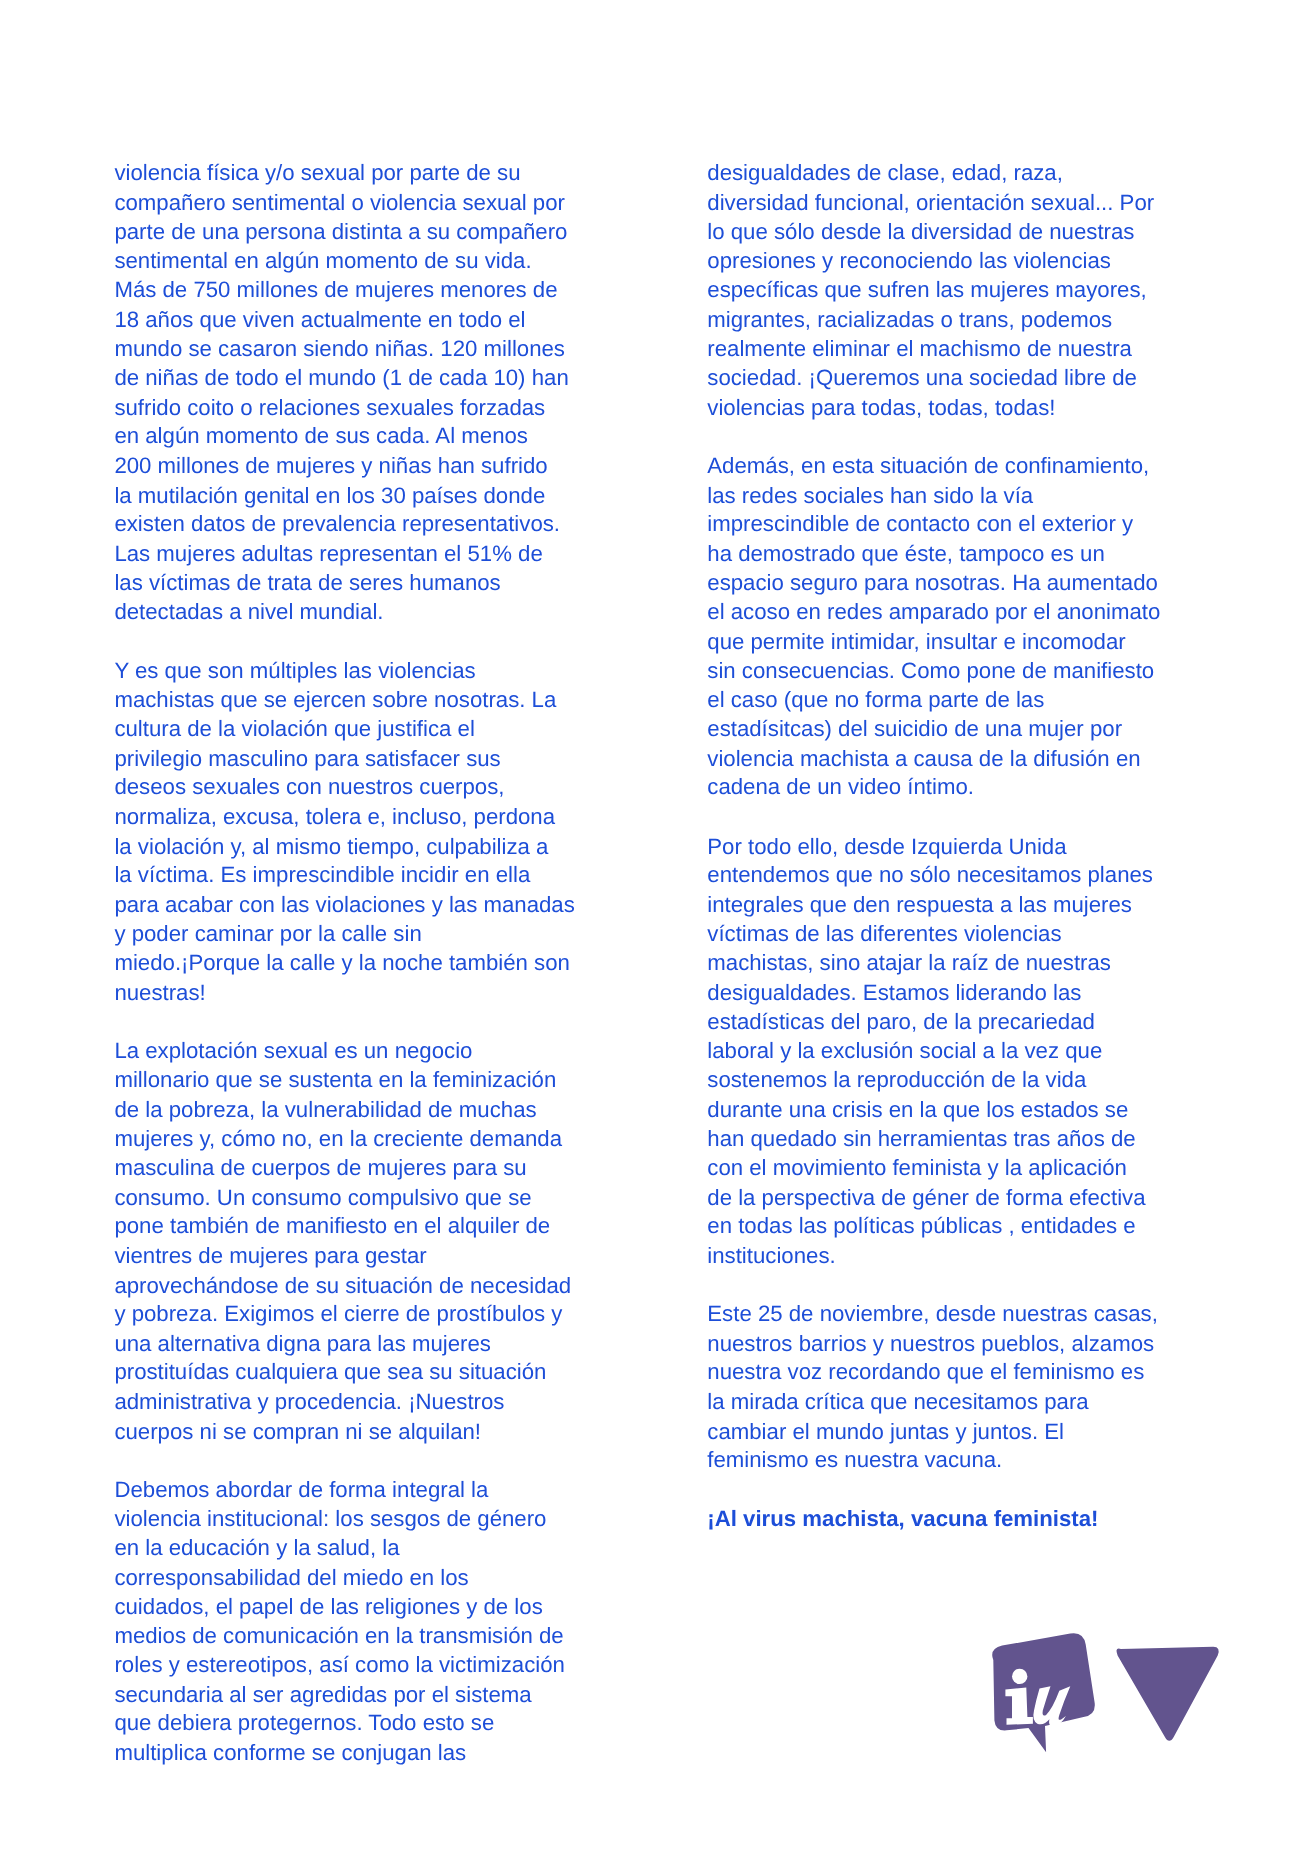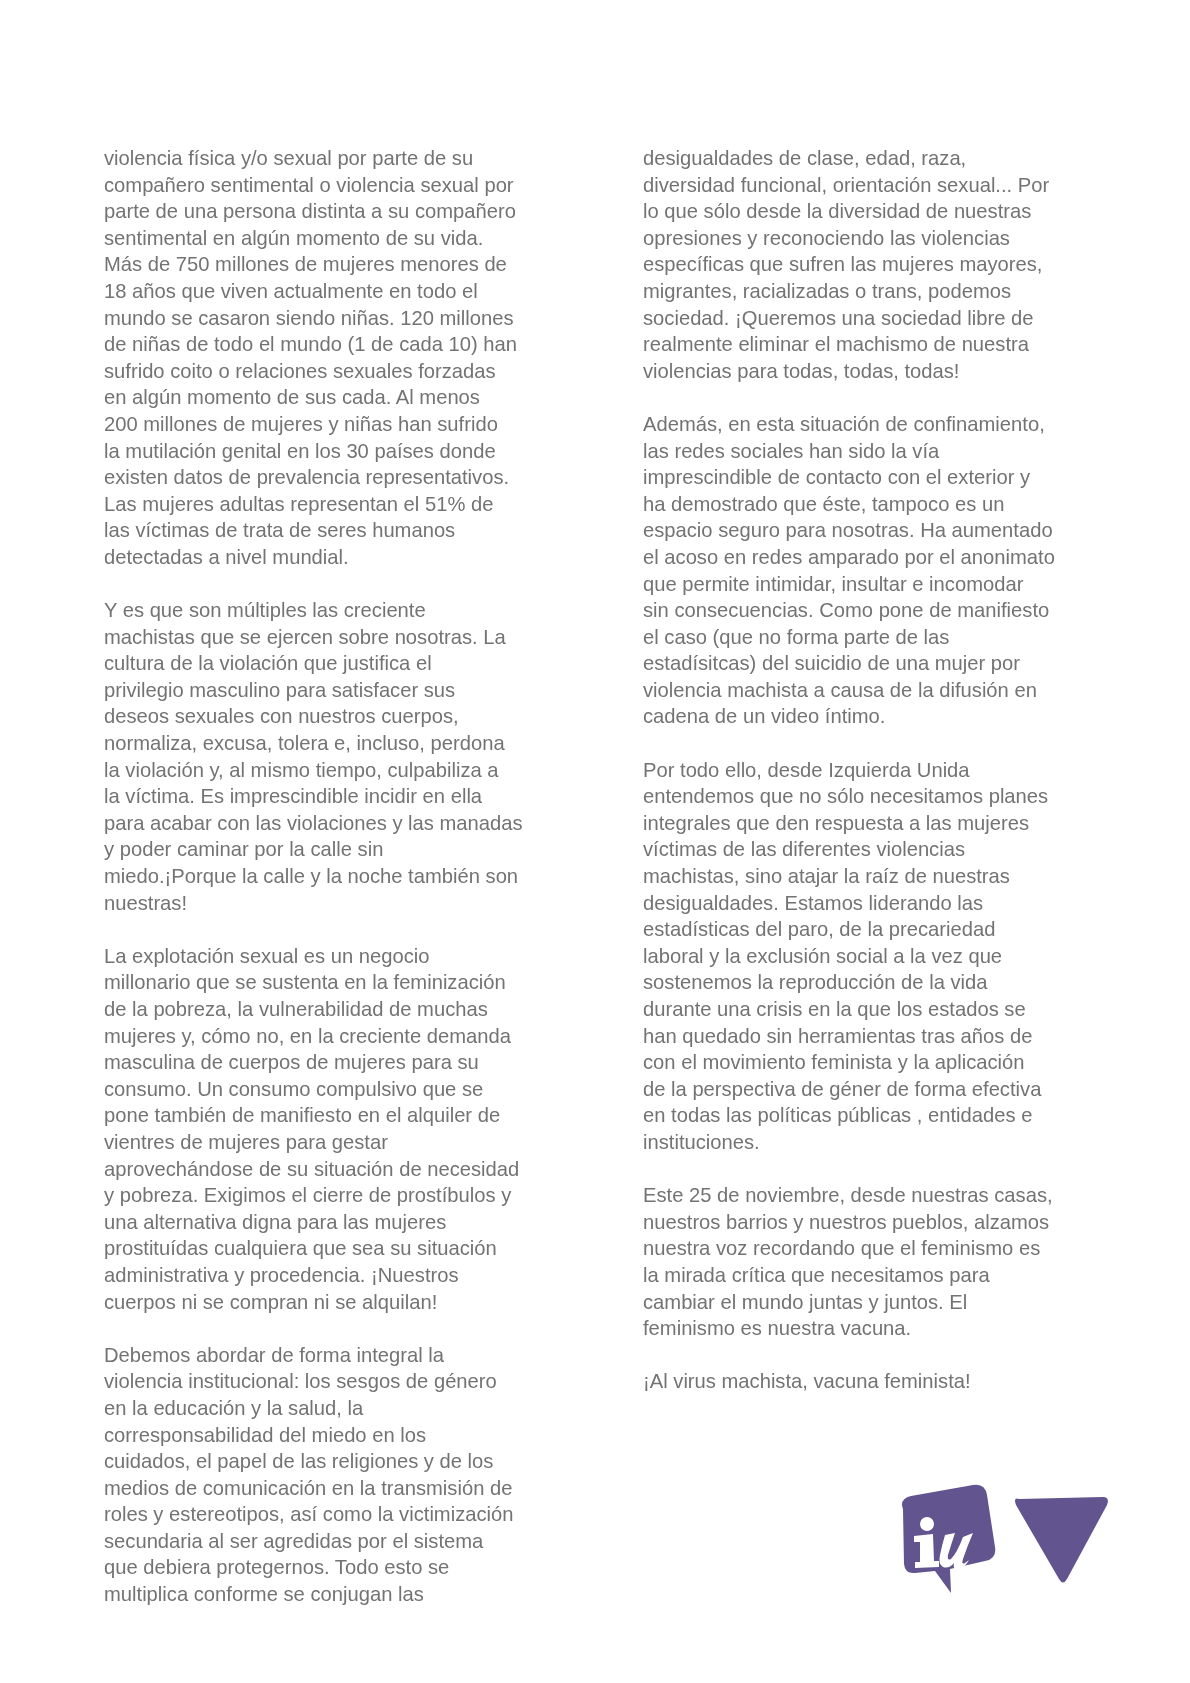--- a/index.html
+++ b/index.html
@@ -1,25 +1,25 @@
 <!DOCTYPE html>
 <html><head>
 <meta charset="utf-8">
 <style>
   html, body { margin: 0; padding: 0; background: #ffffff; }
   body { width: 1190px; height: 1683px; position: relative; overflow: hidden; }
   .page { position: absolute; left: 0; top: 0; width: 1190px; height: 1683px; background: #fff; }
   .col { position: absolute; top: 145px; width: 462px;
          font-family: "Liberation Sans", sans-serif; font-size: 20.2px;
-         line-height: 26.6px; color: #737373; }
+         line-height: 26.6px; color: #1d4ed8; }
   .col.left { left: 104px; }
   .col.right { left: 643px; width: 460px; }
   .col p { margin: 0 0 26.6px 0; }
   .line { display: block; white-space: nowrap; }
-  .slogan { font-weight: normal; }
+  .slogan { font-weight: bold; }
   .logos { position: absolute; left: 893px; top: 1483px; width: 222px; height: 120px; }
   .logos svg { display: block; }
 </style>
 </head>
 <body>
 
 <div class="page">
 
   <div class="col left">
     <p>
@@ -34,21 +34,21 @@
         <span class="line">sufrido coito o relaciones sexuales forzadas</span>
         <span class="line">en algún momento de sus cada. Al menos</span>
         <span class="line">200 millones de mujeres y niñas han sufrido</span>
         <span class="line">la mutilación genital en los 30 países donde</span>
         <span class="line">existen datos de prevalencia representativos.</span>
         <span class="line">Las mujeres adultas representan el 51% de</span>
         <span class="line">las víctimas de trata de seres humanos</span>
         <span class="line">detectadas a nivel mundial.</span>
       </p>
     <p>
-        <span class="line">Y es que son múltiples las creciente</span>
+        <span class="line">Y es que son múltiples las violencias</span>
         <span class="line">machistas que se ejercen sobre nosotras. La</span>
         <span class="line">cultura de la violación que justifica el</span>
         <span class="line">privilegio masculino para satisfacer sus</span>
         <span class="line">deseos sexuales con nuestros cuerpos,</span>
         <span class="line">normaliza, excusa, tolera e, incluso, perdona</span>
         <span class="line">la violación y, al mismo tiempo, culpabiliza a</span>
         <span class="line">la víctima. Es imprescindible incidir en ella</span>
         <span class="line">para acabar con las violaciones y las manadas</span>
         <span class="line">y poder caminar por la calle sin</span>
         <span class="line">miedo.¡Porque la calle y la noche también son</span>
@@ -85,22 +85,22 @@
   </div>
 
   <div class="col right">
     <p>
         <span class="line">desigualdades de clase, edad, raza,</span>
         <span class="line">diversidad funcional, orientación sexual... Por</span>
         <span class="line">lo que sólo desde la diversidad de nuestras</span>
         <span class="line">opresiones y reconociendo las violencias</span>
         <span class="line">específicas que sufren las mujeres mayores,</span>
         <span class="line">migrantes, racializadas o trans, podemos</span>
+        <span class="line">realmente eliminar el machismo de nuestra</span>
         <span class="line">sociedad. ¡Queremos una sociedad libre de</span>
-        <span class="line">realmente eliminar el machismo de nuestra</span>
         <span class="line">violencias para todas, todas, todas!</span>
       </p>
     <p>
         <span class="line">Además, en esta situación de confinamiento,</span>
         <span class="line">las redes sociales han sido la vía</span>
         <span class="line">imprescindible de contacto con el exterior y</span>
         <span class="line">ha demostrado que éste, tampoco es un</span>
         <span class="line">espacio seguro para nosotras. Ha aumentado</span>
         <span class="line">el acoso en redes amparado por el anonimato</span>
         <span class="line">que permite intimidar, insultar e incomodar</span>

